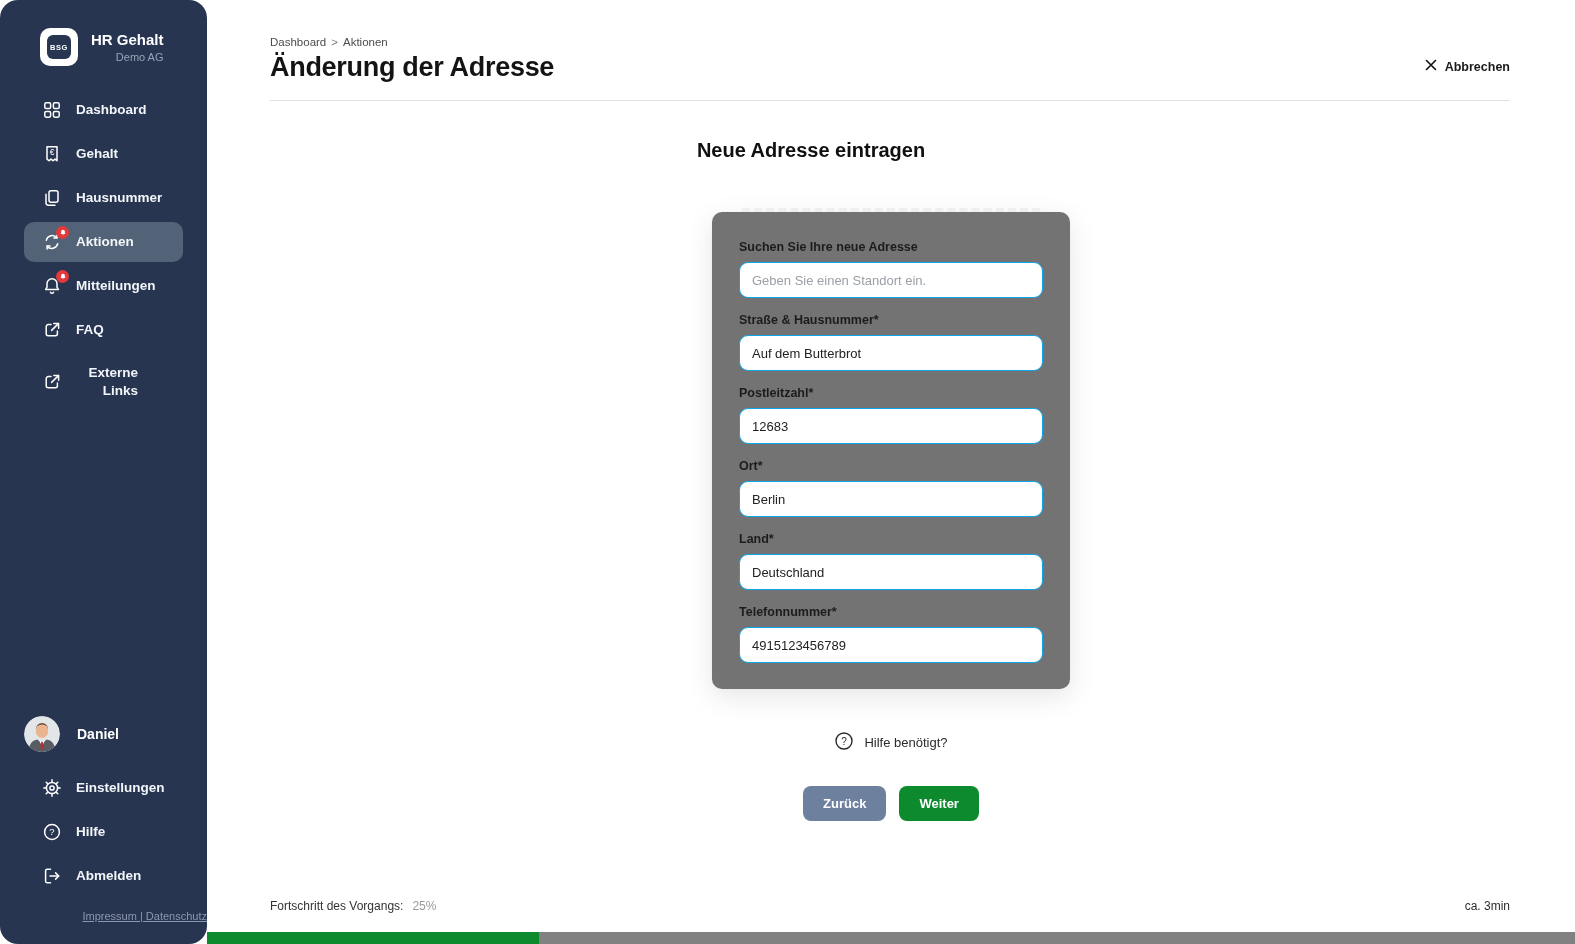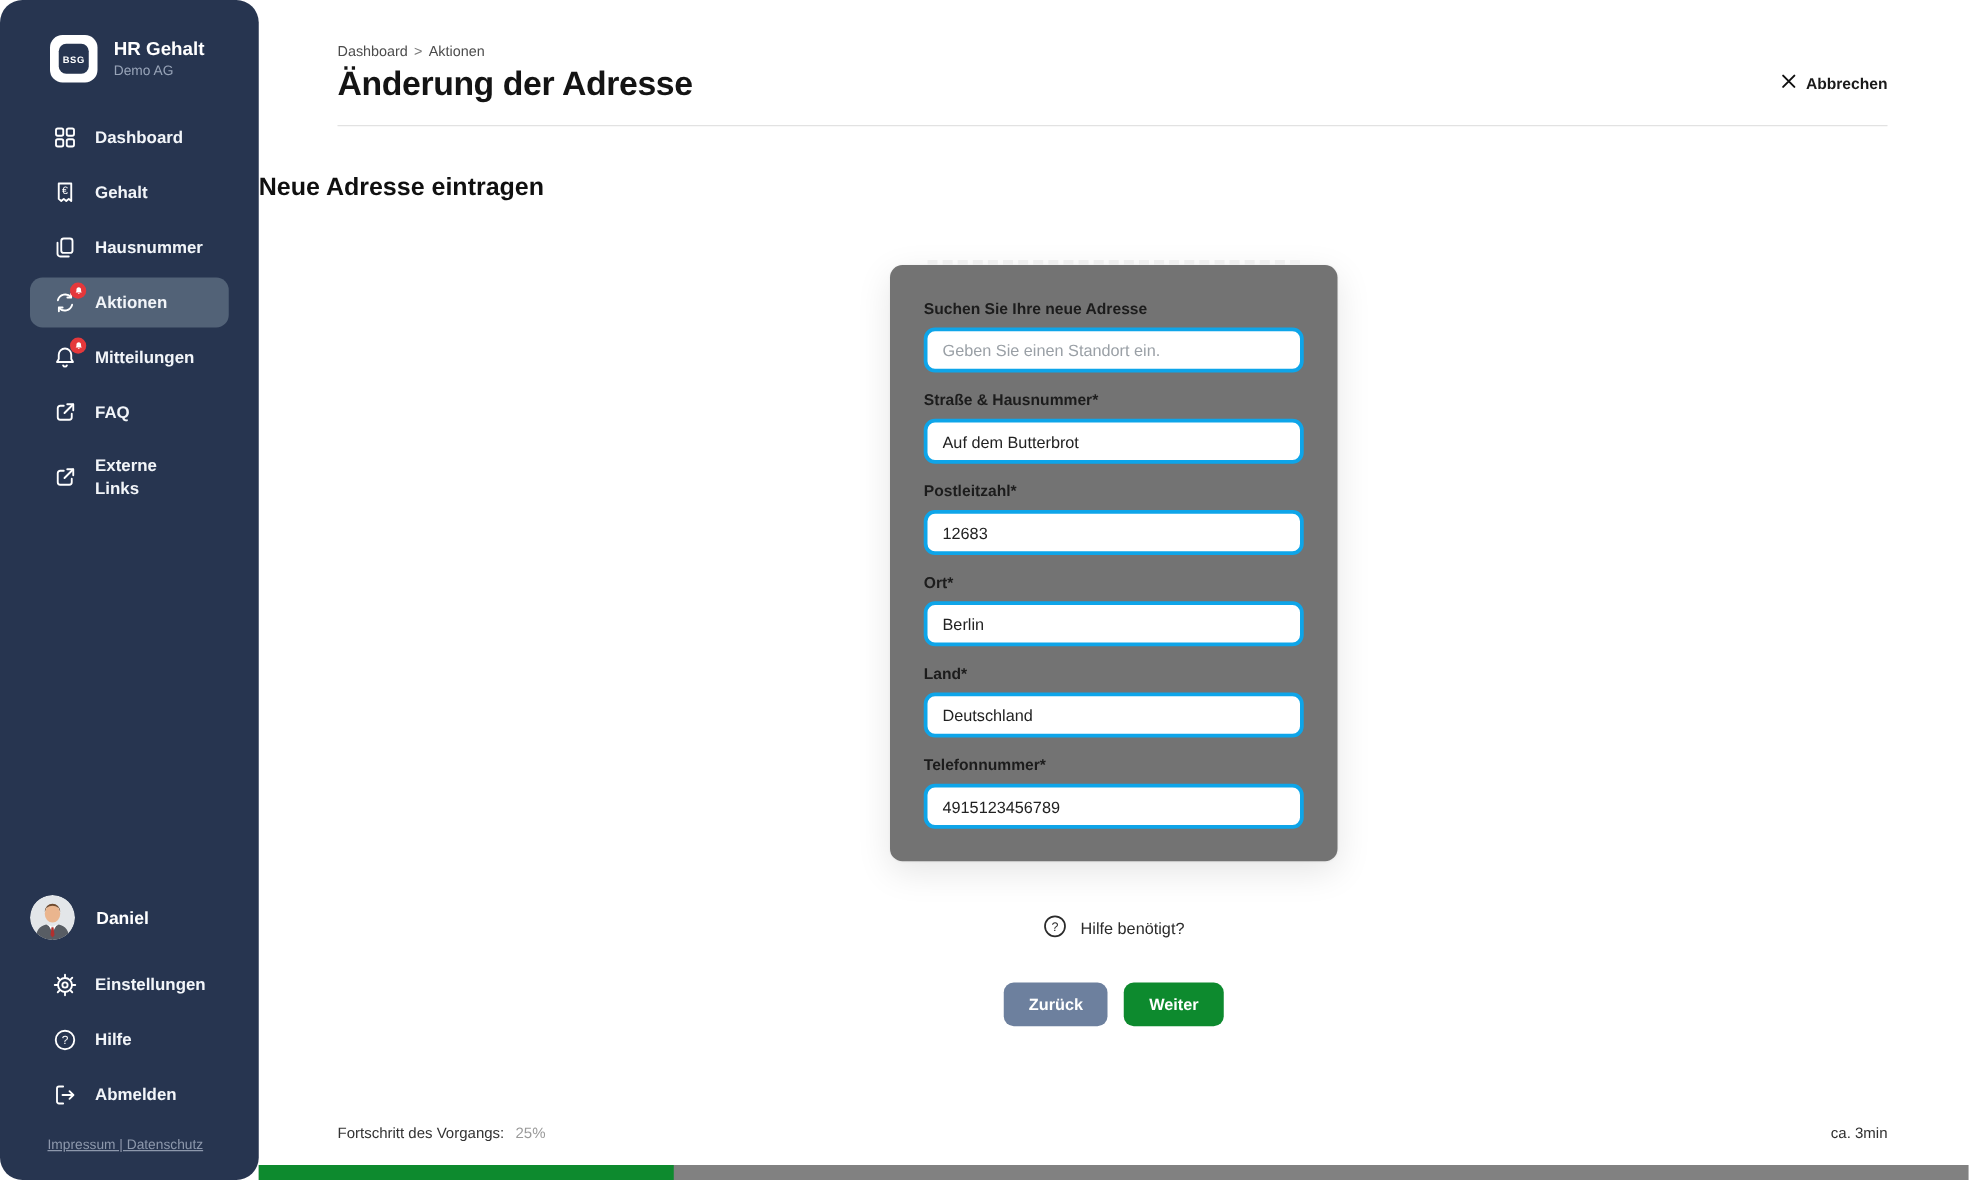--- a/index.html
+++ b/index.html
@@ -12,20 +12,21 @@
     color:#141414;
   }
 
   
   .sidebar {
     position:absolute; left:0; top:0;
     width:207px; height:944px;
     background:#273550;
     border-radius:18px;
     color:#fff;
+    text-align:right;
   }
   .brand { display:flex; align-items:center; gap:13px; padding:28px 0 0 40px; }
   .logo {
     width:38px; height:38px; background:#fff; border-radius:10px; flex:none;
     display:flex; align-items:center; justify-content:center;
   }
   .logo-chip {
     width:24px; height:24px; background:#273550; border-radius:6px;
     display:flex; align-items:center; justify-content:center;
     font-size:7.5px; font-weight:bold; color:#fff; letter-spacing:.5px;
@@ -68,36 +69,36 @@
     position:absolute; right:65px; top:58px;
     display:flex; align-items:center; gap:7px;
     background:none; border:none; cursor:pointer;
     font-family:inherit; font-size:12.5px; font-weight:bold; color:#1a1a1a;
   }
   .divider { position:absolute; left:270px; right:65px; top:100px; height:1px; background:#e2e2e2; }
 
   
   .form-heading {
     position:absolute; left:207px; top:139px; width:1192px;
-    text-align:left; font-size:20px; font-weight:bold; color:#101010;
+    text-align:center; font-size:20px; font-weight:bold; color:#101010;padding-left:16px;
   }
   .card {
     position:absolute; left:712px; top:212px; width:358px;
     background:#737373; border-radius:10px;
     box-shadow:0 8px 28px rgba(0,0,0,0.10), 0 0 2px rgba(0,0,0,0.05);
     padding:28px 27px 26px;
   }
   .card-dashes {
     position:absolute; top:-4px; left:30px; right:30px; height:0;
     border-top:4px dashed #efefef;
   }
   .field-group + .field-group { margin-top:15px; }
   .field-label { display:block; font-size:12.5px; font-weight:bold; color:#1c1c1c; margin-bottom:8px; }
   .field-input {
-    width:100%; height:36px; border:3px solid #0ea5e9; border-radius:9px;
+    width:100%; height:36px; border:1px solid #0ea5e9; border-radius:9px;
     padding:0 12px; font-size:13px; color:#222; font-family:inherit; background:#fff;
   }
   .field-input::placeholder { color:#9aa0a6; }
 
   .help-row {
     position:absolute; left:207px; top:731px; width:1368px;
     display:flex; align-items:center; justify-content:center; gap:10px;
     font-size:13px; color:#2b2b2b; cursor:pointer;
   }
   .btn-row {

